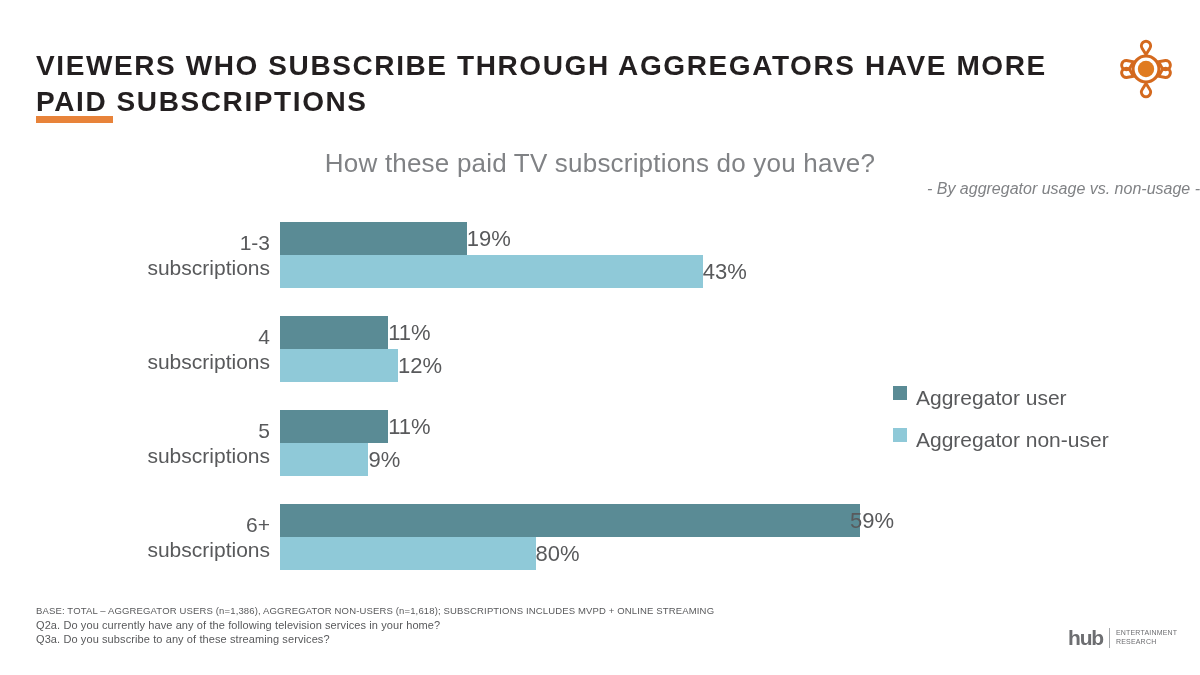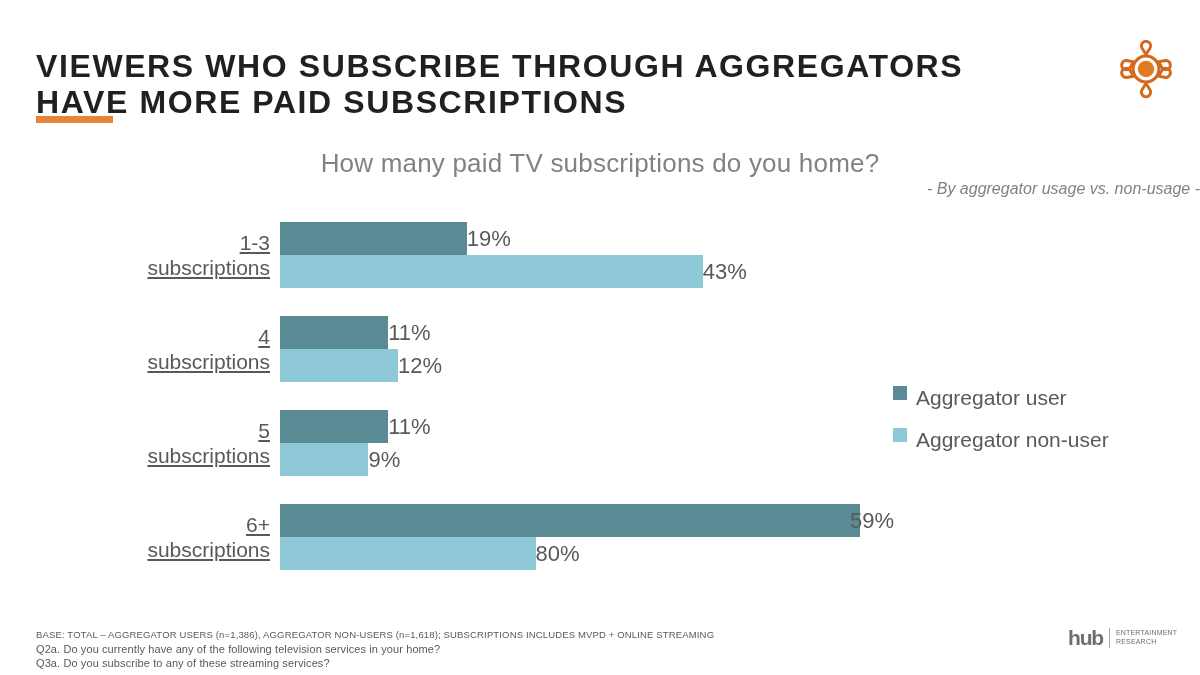--- a/index.html
+++ b/index.html
@@ -17,21 +17,21 @@
   }
 
   
   .slide-title {
     position: absolute;
     left: 36px;
     top: 48px;
     width: 1020px;
     font-family: "Liberation Sans", sans-serif;
     font-weight: bold;
-    font-size: 32px;
+    font-size: 28px;
     line-height: 36px;
     letter-spacing: 1.6px;
     color: #231f20;
     text-transform: uppercase;
   }
   .title-underline {
     position: absolute;
     left: 36px;
     top: 116px;
     width: 77px;
@@ -92,21 +92,20 @@
     width: 210px;
     height: 66px;
     text-align: right;
     color: #58595b;
     font-size: 21px;
     line-height: 25px;
     display: flex;
     flex-direction: column;
     justify-content: center;
     align-items: flex-end;
-    text-decoration: underline;
   }
   .cat-label span { display: block; }
 
   .bar-row {
     position: absolute;
     left: 280px;
     height: 33px;
   }
   .bar-row.top { top: 0; }
   .bar-row.bottom { top: 33px; }
@@ -152,21 +151,21 @@
   .legend-label {
     font-size: 21px;
     color: #58595b;
     white-space: nowrap;
   }
 
   
   .footnotes {
     position: absolute;
     left: 36px;
-    top: 628px;
+    top: 604px;
     width: 900px;
   }
   .footnote-base {
     font-size: 9.5px;
     color: #58595b;
     letter-spacing: 0.15px;
     line-height: 14px;
   }
   .footnote-q {
     font-size: 11px;
@@ -220,21 +219,21 @@
       <path d="M36 21.5 L32.2 15.5 A4.6 4.6 0 1 1 39.8 15.5 Z"></path>
       <path d="M48.6 28.8 L55.4 27.5 A4.6 4.6 0 1 1 51.6 34.1 Z"></path>
       <path d="M48.6 43.2 L51.6 37.9 A4.6 4.6 0 1 1 55.4 44.5 Z"></path>
       <path d="M36 50.5 L39.8 56.5 A4.6 4.6 0 1 1 32.2 56.5 Z"></path>
       <path d="M23.4 43.2 L16.6 44.5 A4.6 4.6 0 1 1 20.4 37.9 Z"></path>
       <path d="M23.4 28.8 L20.4 34.1 A4.6 4.6 0 1 1 16.6 27.5 Z"></path>
     </g>
   </svg>
 </div>
 
-<div class="chart-question">How many paid TV subscriptions do you home?</div>
+<div class="chart-question">How these paid TV subscriptions do you have?</div>
 <div class="chart-subtitle">- By aggregator usage vs. non-usage -</div>
 
 <div class="plot">
 
   <div class="group" style="top:0px;">
     <div class="cat-label">
       <span>1-3</span>
       <span>subscriptions</span>
     </div>
     <div class="bar-row top">

